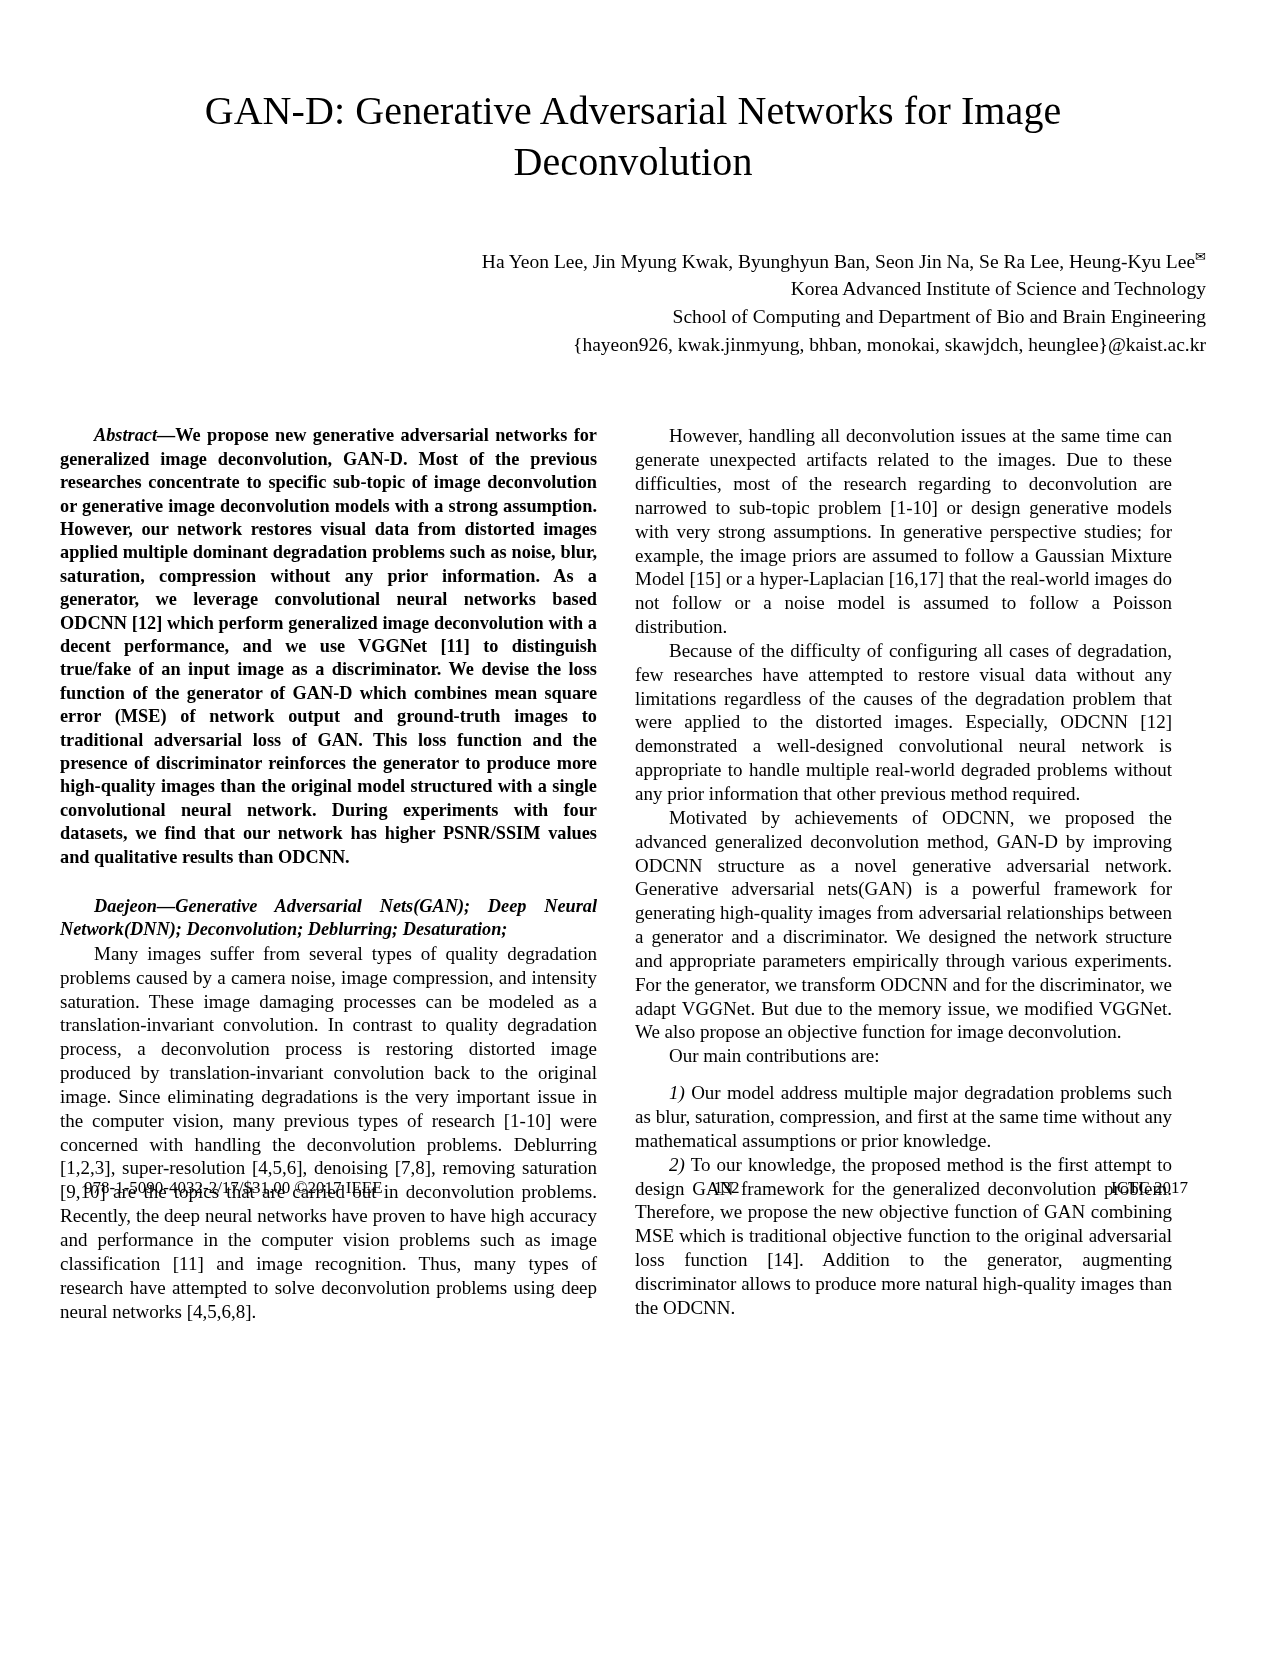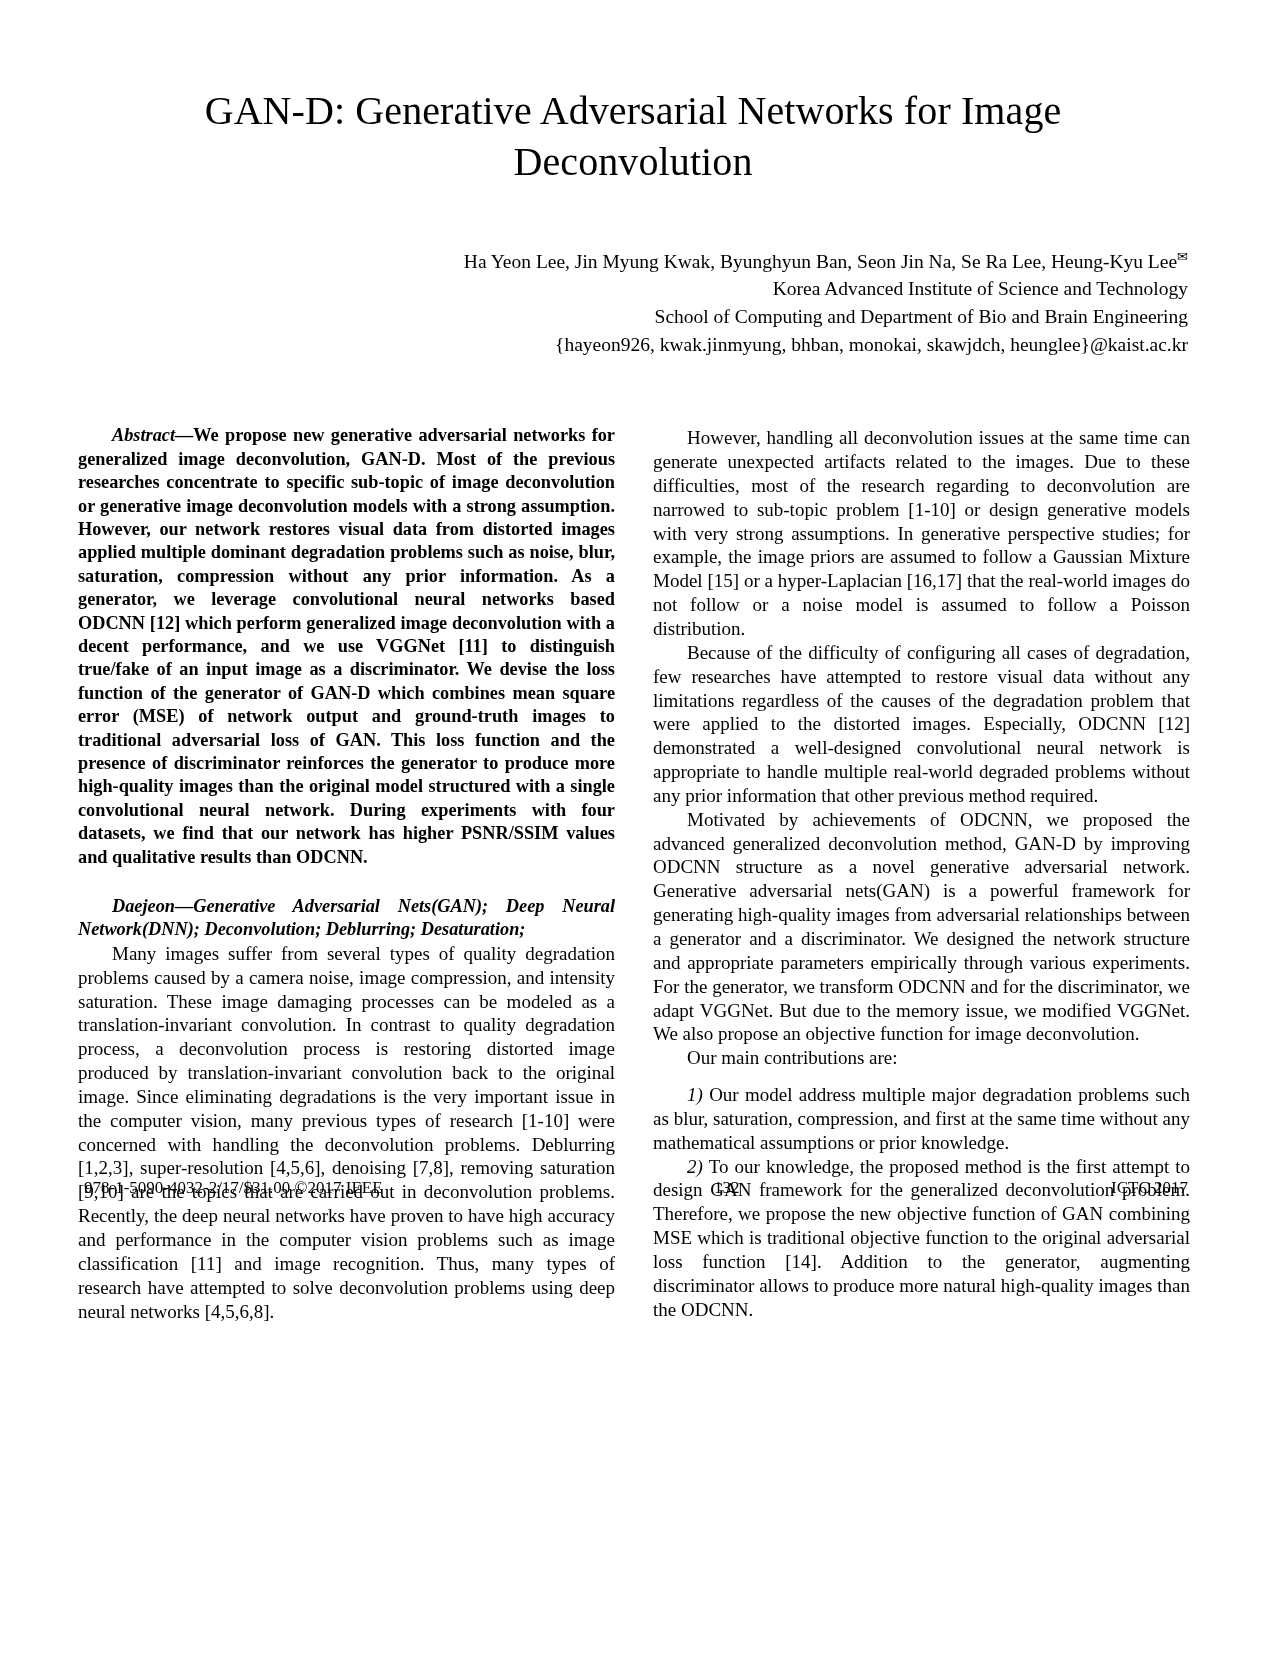--- a/index.html
+++ b/index.html
@@ -15,21 +15,21 @@
     position: relative;
     overflow: hidden;
   }
 
   .page {
     position: absolute;
     left: 0; top: 0;
     width: 1266px;
     height: 1240px;
     box-sizing: border-box;
-    padding: 0 78px;
+    padding: 0 60px;
   }
 
   
   .title-block {
     padding-top: 86px;
     text-align: center;
   }
   .paper-title {
     font-size: 40px;
     line-height: 1.27;
@@ -53,21 +53,21 @@
   }
   .affil-line, .email-line {
     font-size: 19.5px;
   }
 
   
   .columns {
     margin-top: 66px;
     display: flex;
     gap: 38px;
-    align-items: center;
+    align-items: flex-start;
   }
   .col {
     width: 537px;
     flex: 0 0 537px;
   }
 
   p {
     margin: 0;
     font-size: 19px;
     line-height: 1.255;

